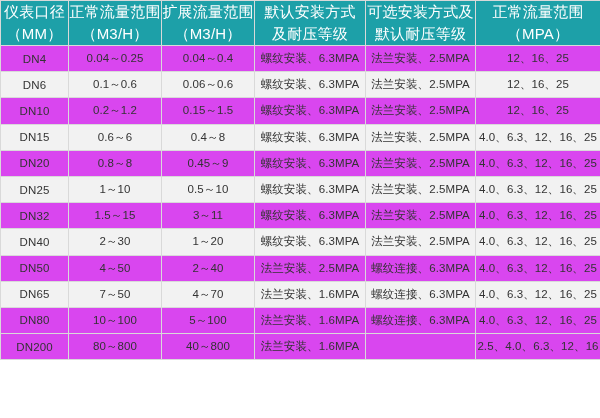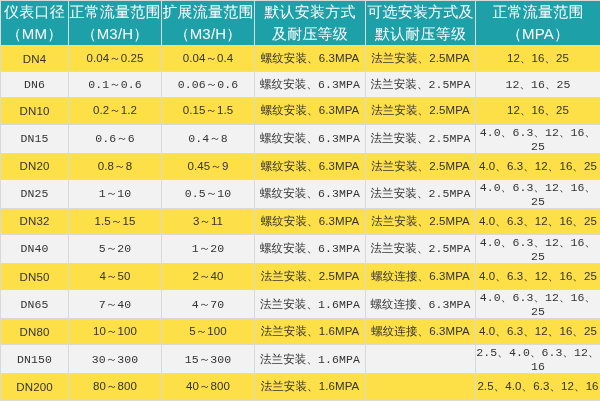--- a/index.html
+++ b/index.html
@@ -35,25 +35,24 @@
     padding: 3px 2px;
     letter-spacing: 0.2px;
   }
   tbody td {
     font-size: 11.5px;
     color: #333333;
     height: 25.2px;
     letter-spacing: 0.1px;
   }
   tbody tr.odd td {
-    background: #fde047;
+    background: #d946ef;
   }
   tbody tr.even td {
     background: #f2f2f2;
-    font-family: Liberation Mono, monospace;
   }
   col.c0 { width: 68px; }
   col.c1 { width: 93px; }
   col.c2 { width: 93px; }
   col.c3 { width: 111px; }
   col.c4 { width: 110px; }
   col.c5 { width: 125px; }
   .hdr-line { display: block; }
 </style>
 </head>
@@ -148,58 +147,50 @@
     <tr class="odd">
       <td>DN32</td>
       <td>1.5～15</td>
       <td>3～11</td>
       <td>螺纹安装、6.3MPA</td>
       <td>法兰安装、2.5MPA</td>
       <td>4.0、6.3、12、16、25</td>
     </tr>
     <tr class="even">
       <td>DN40</td>
-      <td>5～20</td>
+      <td>2～30</td>
       <td>1～20</td>
       <td>螺纹安装、6.3MPA</td>
       <td>法兰安装、2.5MPA</td>
       <td>4.0、6.3、12、16、25</td>
     </tr>
     <tr class="odd">
       <td>DN50</td>
       <td>4～50</td>
       <td>2～40</td>
       <td>法兰安装、2.5MPA</td>
       <td>螺纹连接、6.3MPA</td>
       <td>4.0、6.3、12、16、25</td>
     </tr>
     <tr class="even">
       <td>DN65</td>
-      <td>7～40</td>
+      <td>7～50</td>
       <td>4～70</td>
       <td>法兰安装、1.6MPA</td>
       <td>螺纹连接、6.3MPA</td>
       <td>4.0、6.3、12、16、25</td>
     </tr>
     <tr class="odd">
       <td>DN80</td>
       <td>10～100</td>
       <td>5～100</td>
       <td>法兰安装、1.6MPA</td>
       <td>螺纹连接、6.3MPA</td>
       <td>4.0、6.3、12、16、25</td>
     </tr>
-    <tr class="even">
-      <td>DN150</td>
-      <td>30～300</td>
-      <td>15～300</td>
-      <td>法兰安装、1.6MPA</td>
-      <td></td>
-      <td>2.5、4.0、6.3、12、16</td>
-    </tr>
     <tr class="odd">
       <td>DN200</td>
       <td>80～800</td>
       <td>40～800</td>
       <td>法兰安装、1.6MPA</td>
       <td></td>
       <td>2.5、4.0、6.3、12、16</td>
     </tr>
   </tbody>
 </table>

